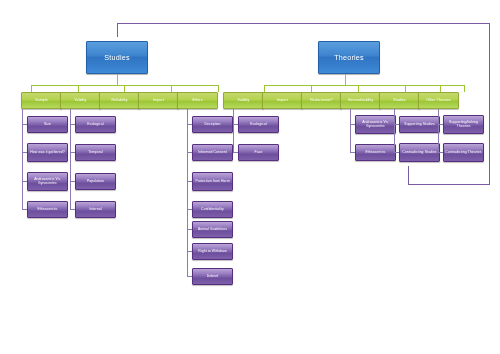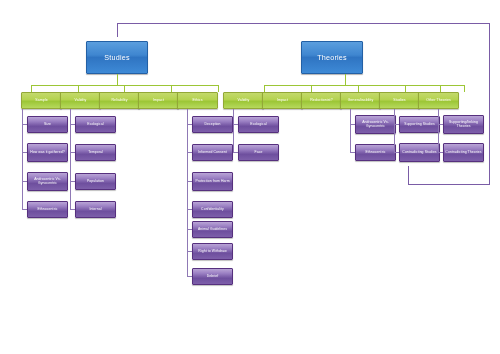--- a/index.html
+++ b/index.html
@@ -46,21 +46,21 @@
 
 <div id="canvas">
 
   <div class="ln pr h2" style="left:117px;top:23px;width:373px;"></div>
   <div class="ln pr v2" style="left:117px;top:23px;height:14px;"></div>
   <div class="ln pr v2" style="left:489px;top:23px;height:162px;"></div>
   <div class="ln pr h2" style="left:408px;top:184px;width:82px;"></div>
   <div class="ln pr v2" style="left:408px;top:166px;height:19px;"></div>
 
   <div class="node blue" style="left:86px;top:41px;">Studies</div>
-  <div class="node blue" style="left:301px;top:41px;">Theories</div>
+  <div class="node blue" style="left:318px;top:41px;">Theories</div>
 
   <div class="ln g v" style="left:117px;top:74px;height:11px;"></div>
   <div class="ln g h" style="left:31px;top:85px;width:187px;"></div>
   <div class="ln g v" style="left:31px;top:85px;height:7px;"></div>
   <div class="ln g v" style="left:78px;top:85px;height:7px;"></div>
   <div class="ln g v" style="left:124px;top:85px;height:7px;"></div>
   <div class="ln g v" style="left:171px;top:85px;height:7px;"></div>
   <div class="ln g v" style="left:218px;top:85px;height:7px;"></div>
 
   <div class="ln g v" style="left:345px;top:74px;height:11px;"></div>

